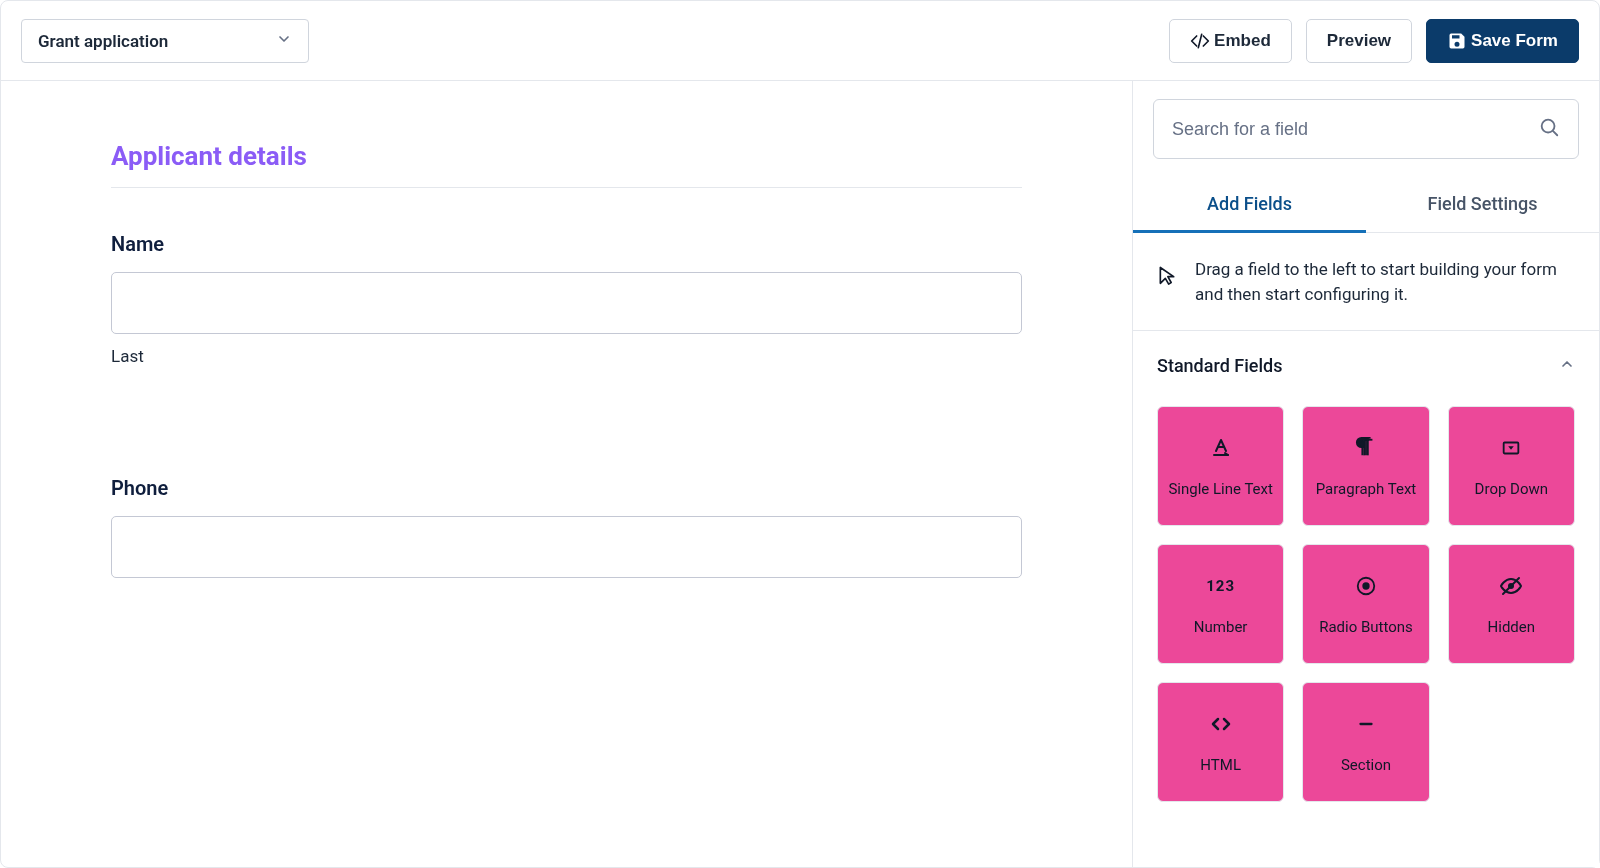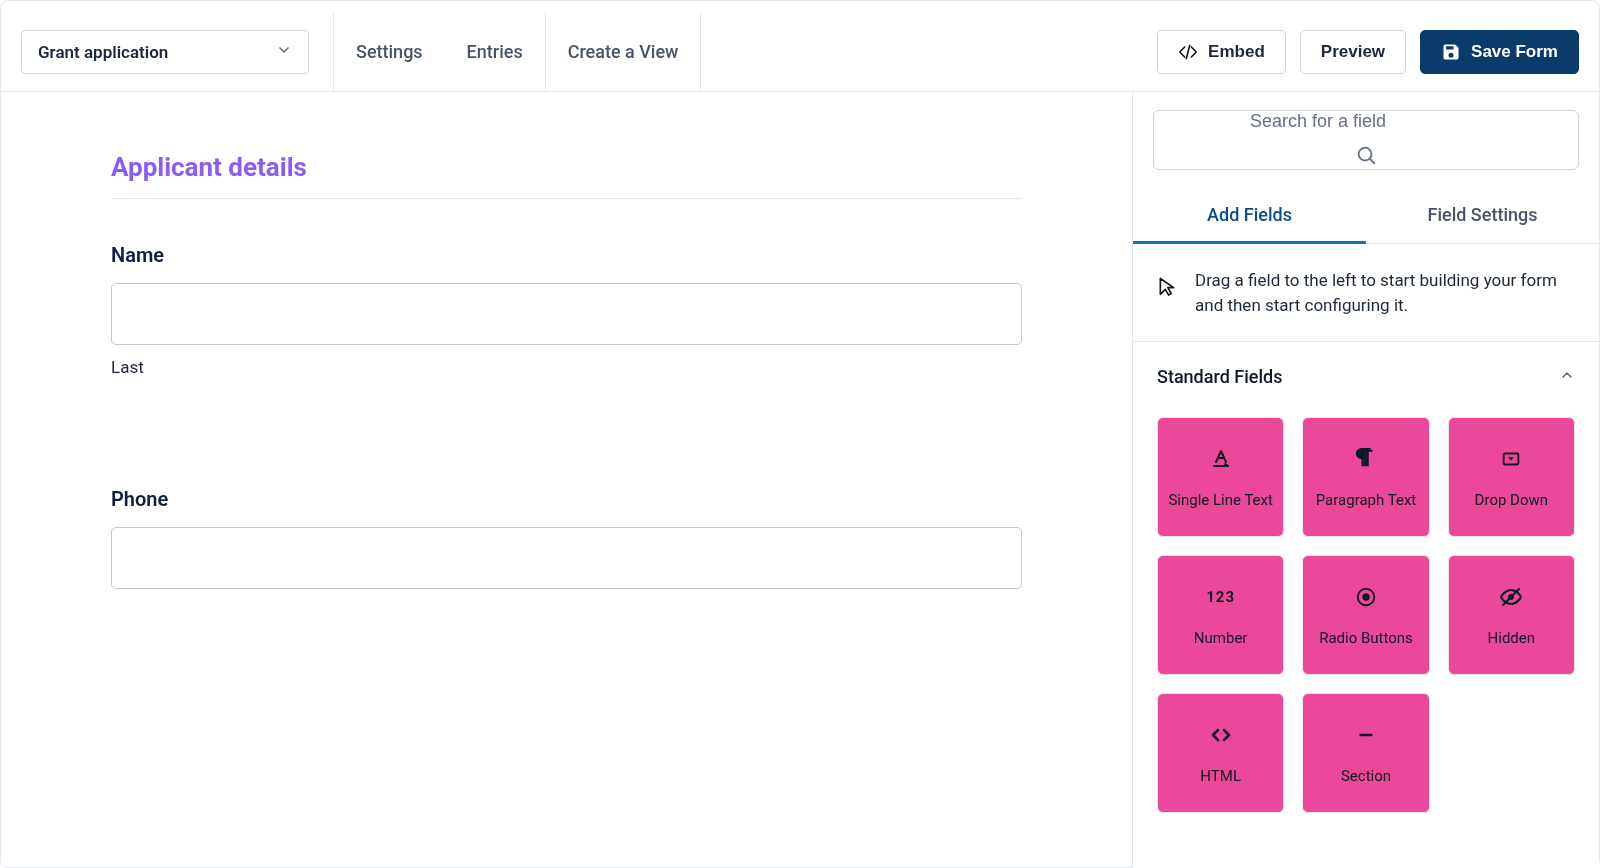--- a/index.html
+++ b/index.html
@@ -18,21 +18,20 @@
     background: #fff;
   }
 
   
   .topbar {
     height: 80px;
     display: flex;
     align-items: center;
     border-bottom: 1px solid #e4e7ec;
     padding: 0 20px;
-    margin-top: 11px;
   }
   .form-switcher {
     height: 44px;
     min-width: 288px;
     border: 1px solid #d0d5dd;
     border-radius: 4px;
     display: flex;
     align-items: center;
     justify-content: space-between;
     padding: 0 16px;
@@ -70,21 +69,21 @@
     gap: 14px;
   }
   .btn {
     height: 44px;
     padding: 0 20px;
     border: 1px solid #d0d5dd;
     border-radius: 5px;
     background: #fff;
     display: flex;
     align-items: center;
-    gap: 10px;
+    gap: 4px;
     font-size: 17px;
     font-weight: 600;
     color: #1d2939;
     cursor: pointer;
   }
   .btn-primary {
     background: #0b3b6a;
     border-color: #0b3b6a;
     color: #fff;
   }
@@ -142,21 +141,20 @@
   }
   .search-wrap { padding: 18px 20px; }
   .search-box {
     height: 60px;
     border: 1px solid #d0d5dd;
     border-radius: 6px;
     display: flex;
     align-items: center;
     padding: 0 18px;
     gap: 12px;
-    flex-direction: column;
   }
   .search-box input {
     flex:1; border:none; outline:none;
     font-size: 18px;
     color: #475467;
     background: transparent;
   }
   .search-box input::placeholder { color:#667085; }
 
   .sidebar-tabs {
@@ -246,28 +244,20 @@
   <div class="topbar">
     <div class="form-switcher">
       <span>Grant application</span>
       <span class="chev">
         <svg width="16" height="16" viewBox="0 0 24 24" fill="none" stroke="currentColor" stroke-width="2.5" stroke-linecap="round" stroke-linejoin="round">
             <polyline points="6 9 12 15 18 9"></polyline>
           </svg>
       </span>
     </div>
 
-    <div class="topnav">
-      <div class="divider"></div>
-      <a>Settings</a>
-      <a>Entries</a>
-      <div class="divider"></div>
-      <a class="createview">Create a View</a>
-      <div class="divider"></div>
-    </div>
 
     <div class="topbar-right">
       <button class="btn">
         <span>
           <svg width="20" height="20" viewBox="0 0 24 24" fill="none" stroke="#101828" stroke-width="2" stroke-linecap="round" stroke-linejoin="round">
               <polyline points="16 18 22 12 16 6"></polyline>
               <polyline points="8 6 2 12 8 18"></polyline>
               <line x1="10" y1="20" x2="14" y2="4"></line>
             </svg>
         </span>

